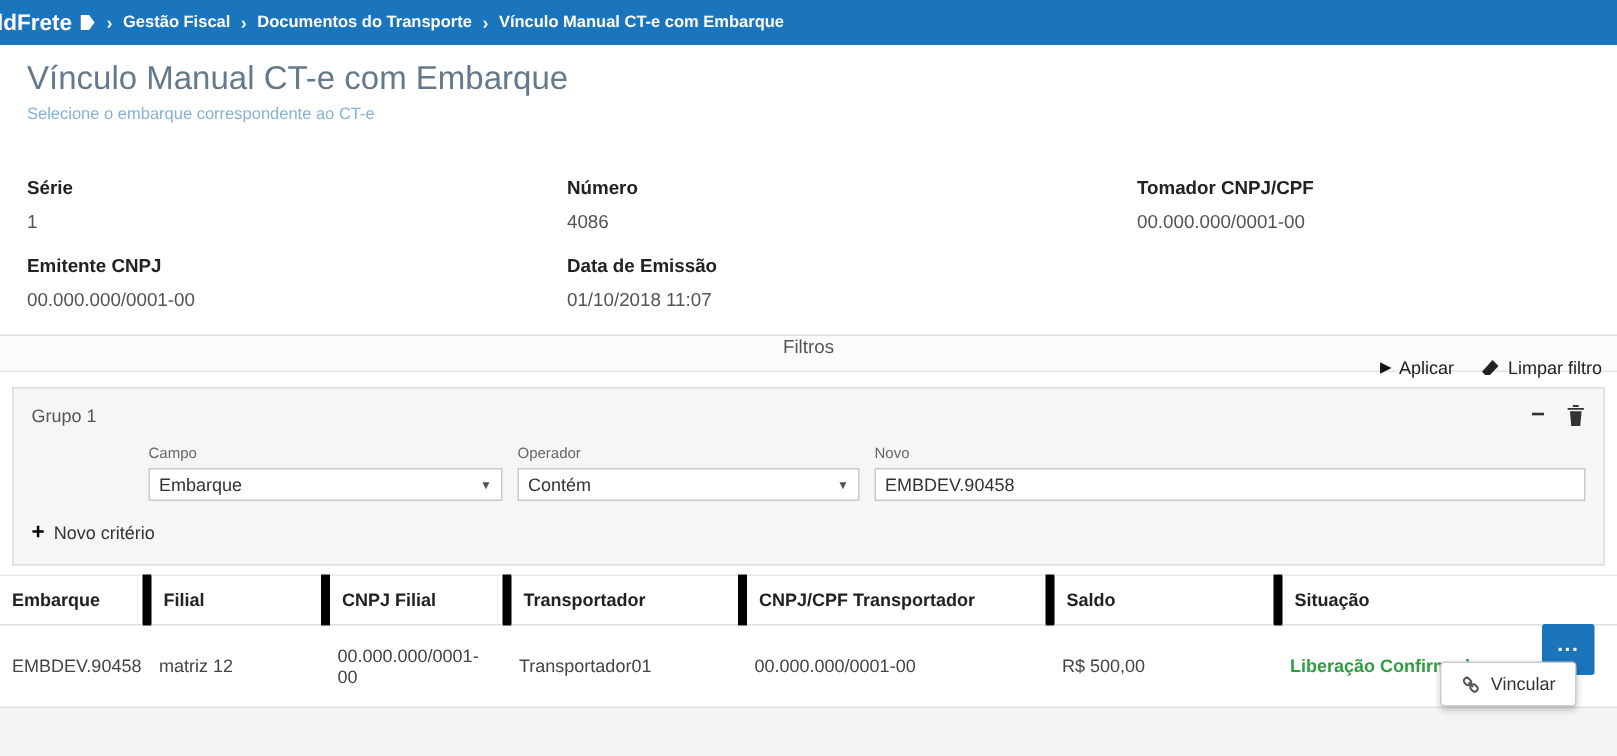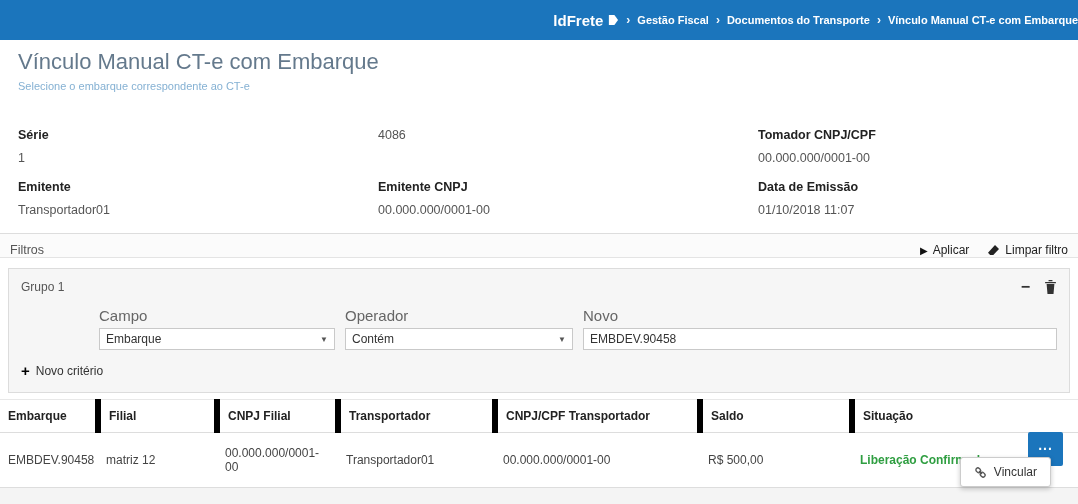--- a/index.html
+++ b/index.html
@@ -10,22 +10,22 @@
   html,body{margin:0;padding:0;}
   body{
     width:1078px;height:504px;overflow:hidden;position:relative;
     font-family:"Liberation Sans",sans-serif;
     background:#f4f4f4;color:#333;
   }
   .content-top{background:#fff;}
 
   
   .topbar{
-    height:40px;background:var(--accent-blue);color:#fff;
-    display:flex;align-items:center;padding:0 0 0 0;justify-content:flex-end;
+    height:30px;background:var(--accent-blue);color:#fff;
+    display:flex;align-items:center;padding:0 0 0 0;
   }
   .logo{display:flex;align-items:center;gap:4px;font-weight:bold;font-size:15px;margin-left:-2px;cursor:pointer;}
   .logo-flag{display:inline-flex;align-items:center;}
   .breadcrumb{display:flex;align-items:center;gap:7px;margin-left:7px;font-size:11px;font-weight:bold;}
   .crumb{color:#fff;text-decoration:none;cursor:pointer;}
   .crumb-sep{opacity:.95;font-size:12px;}
   .topbar-right{margin-left:auto;display:flex;align-items:center;gap:15px;}
   .user-menu{
     display:flex;align-items:center;gap:6px;border:1px solid rgba(255,255,255,.75);
     border-radius:2px;padding:3px 9px;font-size:11.5px;cursor:pointer;
@@ -43,41 +43,41 @@
   .details{
     display:grid;grid-template-columns:360px 380px 1fr;
     row-gap:15px;padding:34px 18px 16px;
   }
   .detail-label{font-size:12.5px;font-weight:bold;color:#222;margin-bottom:9px;}
   .detail-value{font-size:12.5px;color:#555;}
 
   
   .filters-bar{
     border-top:1px solid #ddd;border-bottom:1px solid #e4e4e4;background:#fbfbfb;
-    height:25px;display:flex;align-items:flex-end;padding:0 10px;font-size:12.5px;color:#555;
+    height:25px;display:flex;align-items:center;padding:0 10px;font-size:12.5px;color:#555;flex-direction:column;
   }
   .filters-actions{margin-left:auto;display:flex;gap:18px;}
   .filter-action{display:flex;align-items:center;gap:5px;font-size:12px;color:#222;cursor:pointer;}
   .play-ico{font-size:10px;color:#111;}
 
   
   .group-panel{
     margin:10px 8px 6px;background:#f6f6f6;border:1px solid #dcdcdc;
     padding:6px 12px 12px;
   }
   .group-head{display:flex;align-items:center;font-size:12px;color:#555;padding:4px 0 12px;}
   .group-actions{margin-left:auto;display:flex;align-items:center;gap:14px;}
   .minus-ico{font-weight:bold;font-size:16px;color:#333;line-height:1;cursor:pointer;}
   .trash-ico{cursor:pointer;display:flex;align-items:center;}
   .group-fields{display:flex;gap:10px;padding-left:78px;}
   .field{display:flex;flex-direction:column;}
   .field-campo{width:236px;}
   .field-operador{width:228px;}
   .field-valor{flex:1;}
-  .field label{font-size:15px;color:#666;margin-bottom:4px;}
+  .field label{font-size:10px;color:#666;margin-bottom:4px;}
   .select{
     height:22px;background:#fff;border:1px solid #c9c9c9;font-size:12px;color:#333;
     display:flex;align-items:center;justify-content:space-between;padding:0 6px;cursor:pointer;
   }
   .select-caret{font-size:8px;color:#555;}
   .text-input{
     height:22px;border:1px solid #c9c9c9;font-size:12px;color:#333;padding:0 6px;
     width:100%;outline:none;background:#fff;font-family:inherit;
   }
   .new-criteria{display:inline-flex;align-items:center;gap:6px;margin-top:13px;font-size:12px;color:#333;cursor:pointer;}
@@ -133,29 +133,26 @@
     <h1 class="page-title">Vínculo Manual CT-e com Embarque</h1>
     <p class="page-subtitle">Selecione o embarque correspondente ao CT-e</p>
   </section>
 
   <section class="details">
     <div class="detail">
       <div class="detail-label">Série</div>
       <div class="detail-value">1</div>
     </div>
     <div class="detail">
+      <div class="detail-label">Número</div>
       <div class="detail-value">4086</div>
     </div>
     <div class="detail">
       <div class="detail-label">Tomador CNPJ/CPF</div>
       <div class="detail-value">00.000.000/0001-00</div>
-    </div>
-    <div class="detail">
-      <div class="detail-label">Emitente</div>
-      <div class="detail-value">Transportador01</div>
     </div>
     <div class="detail">
       <div class="detail-label">Emitente CNPJ</div>
       <div class="detail-value">00.000.000/0001-00</div>
     </div>
     <div class="detail">
       <div class="detail-label">Data de Emissão</div>
       <div class="detail-value">01/10/2018 11:07</div>
     </div>
   </section>

